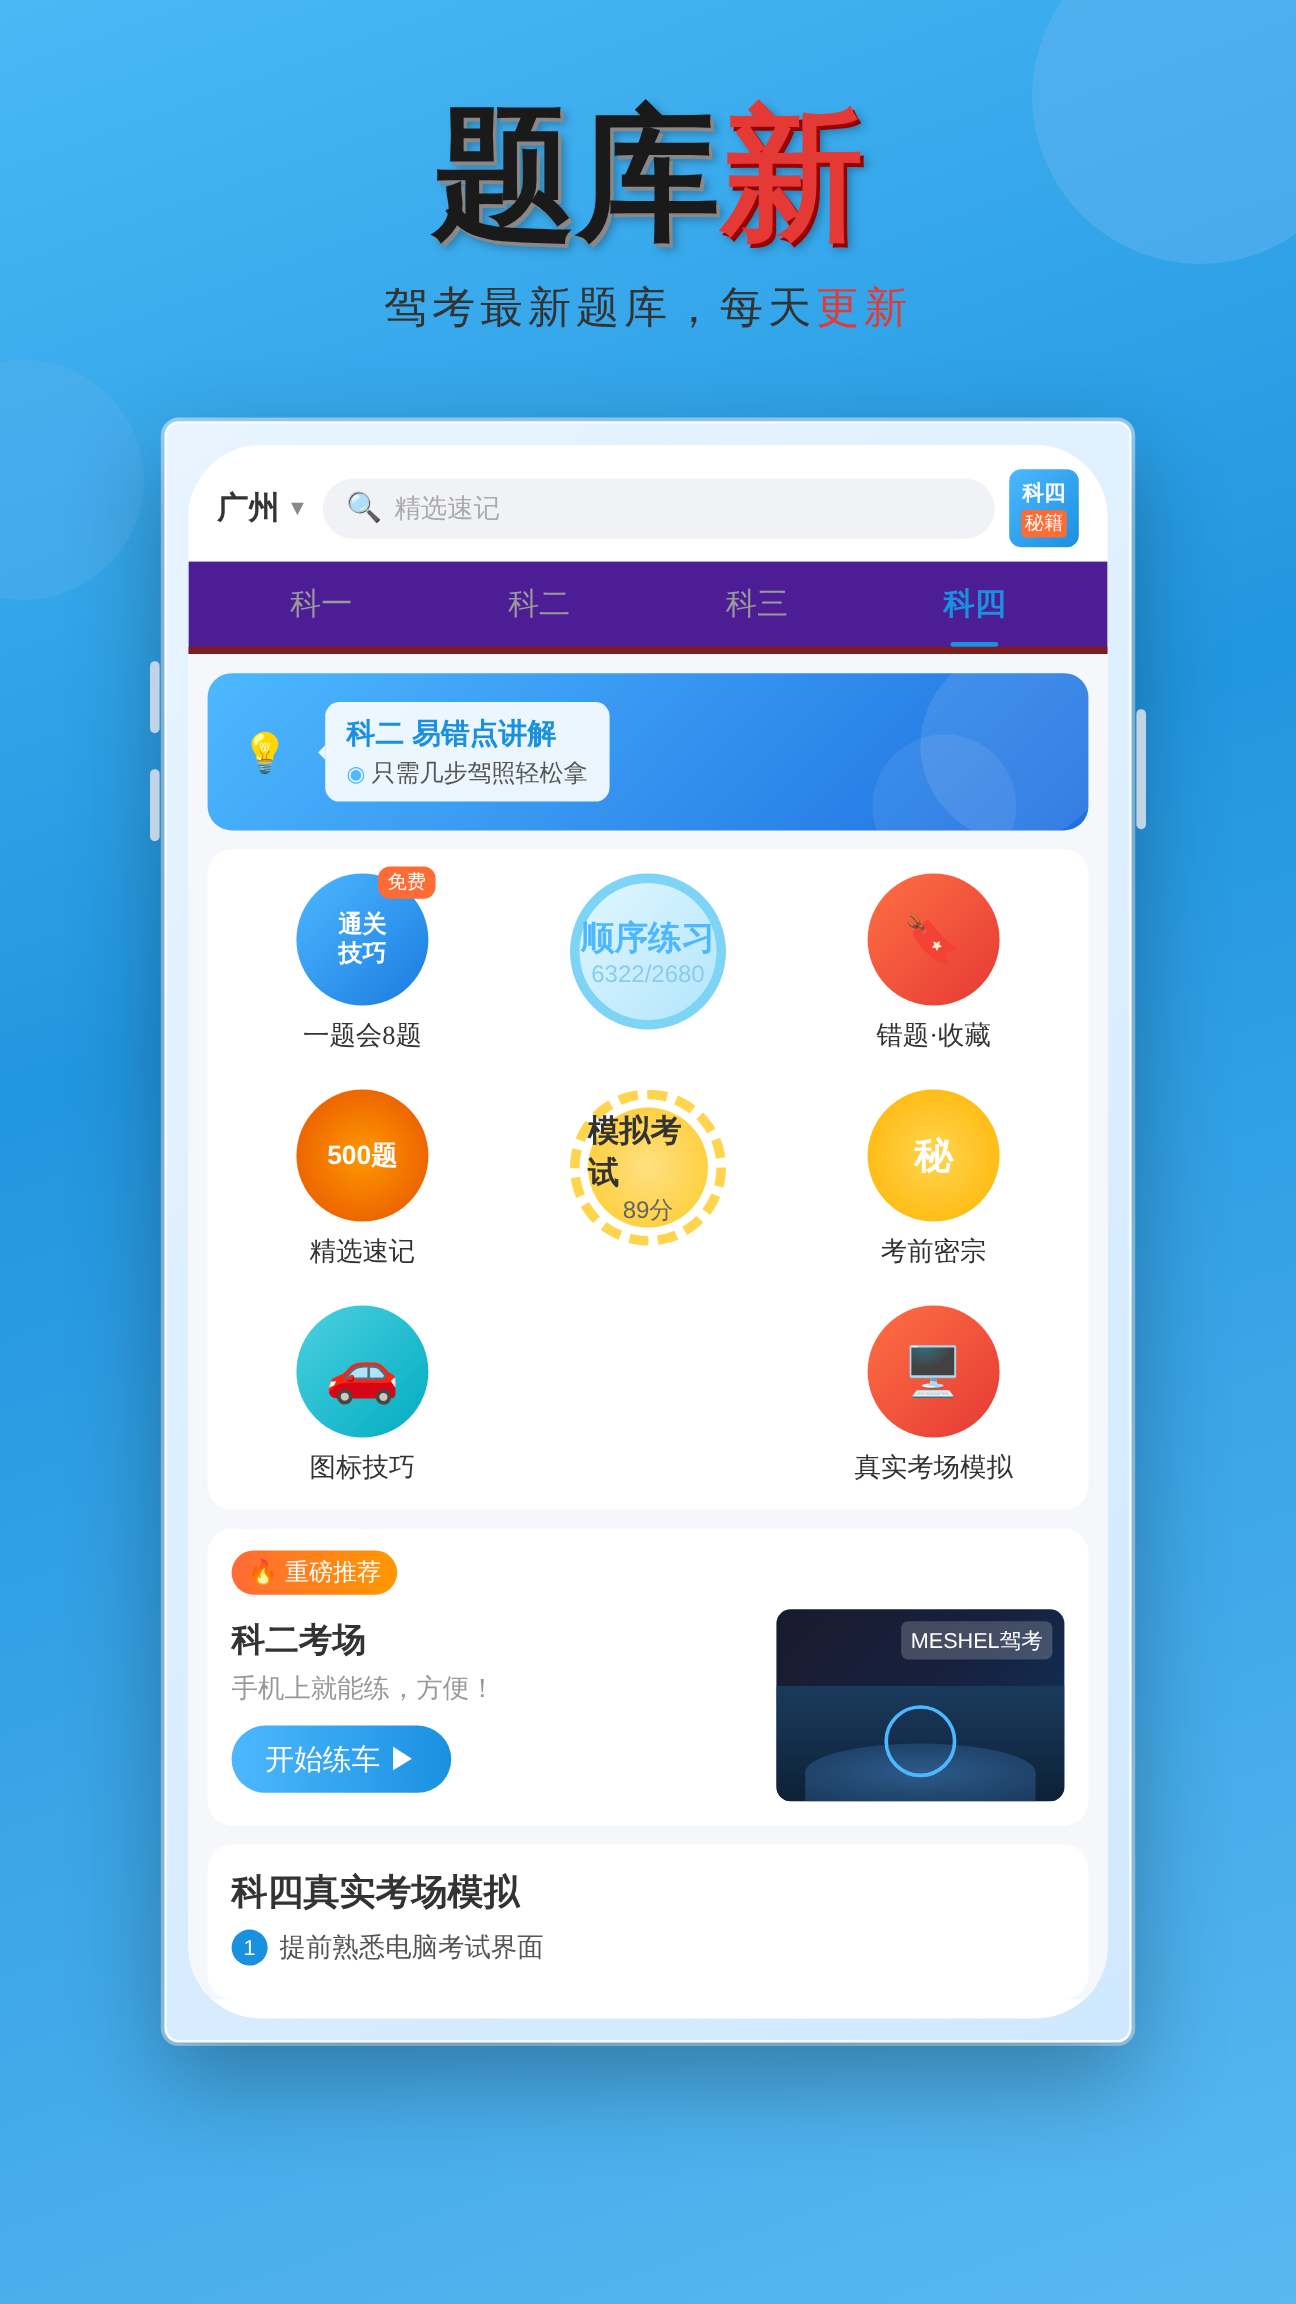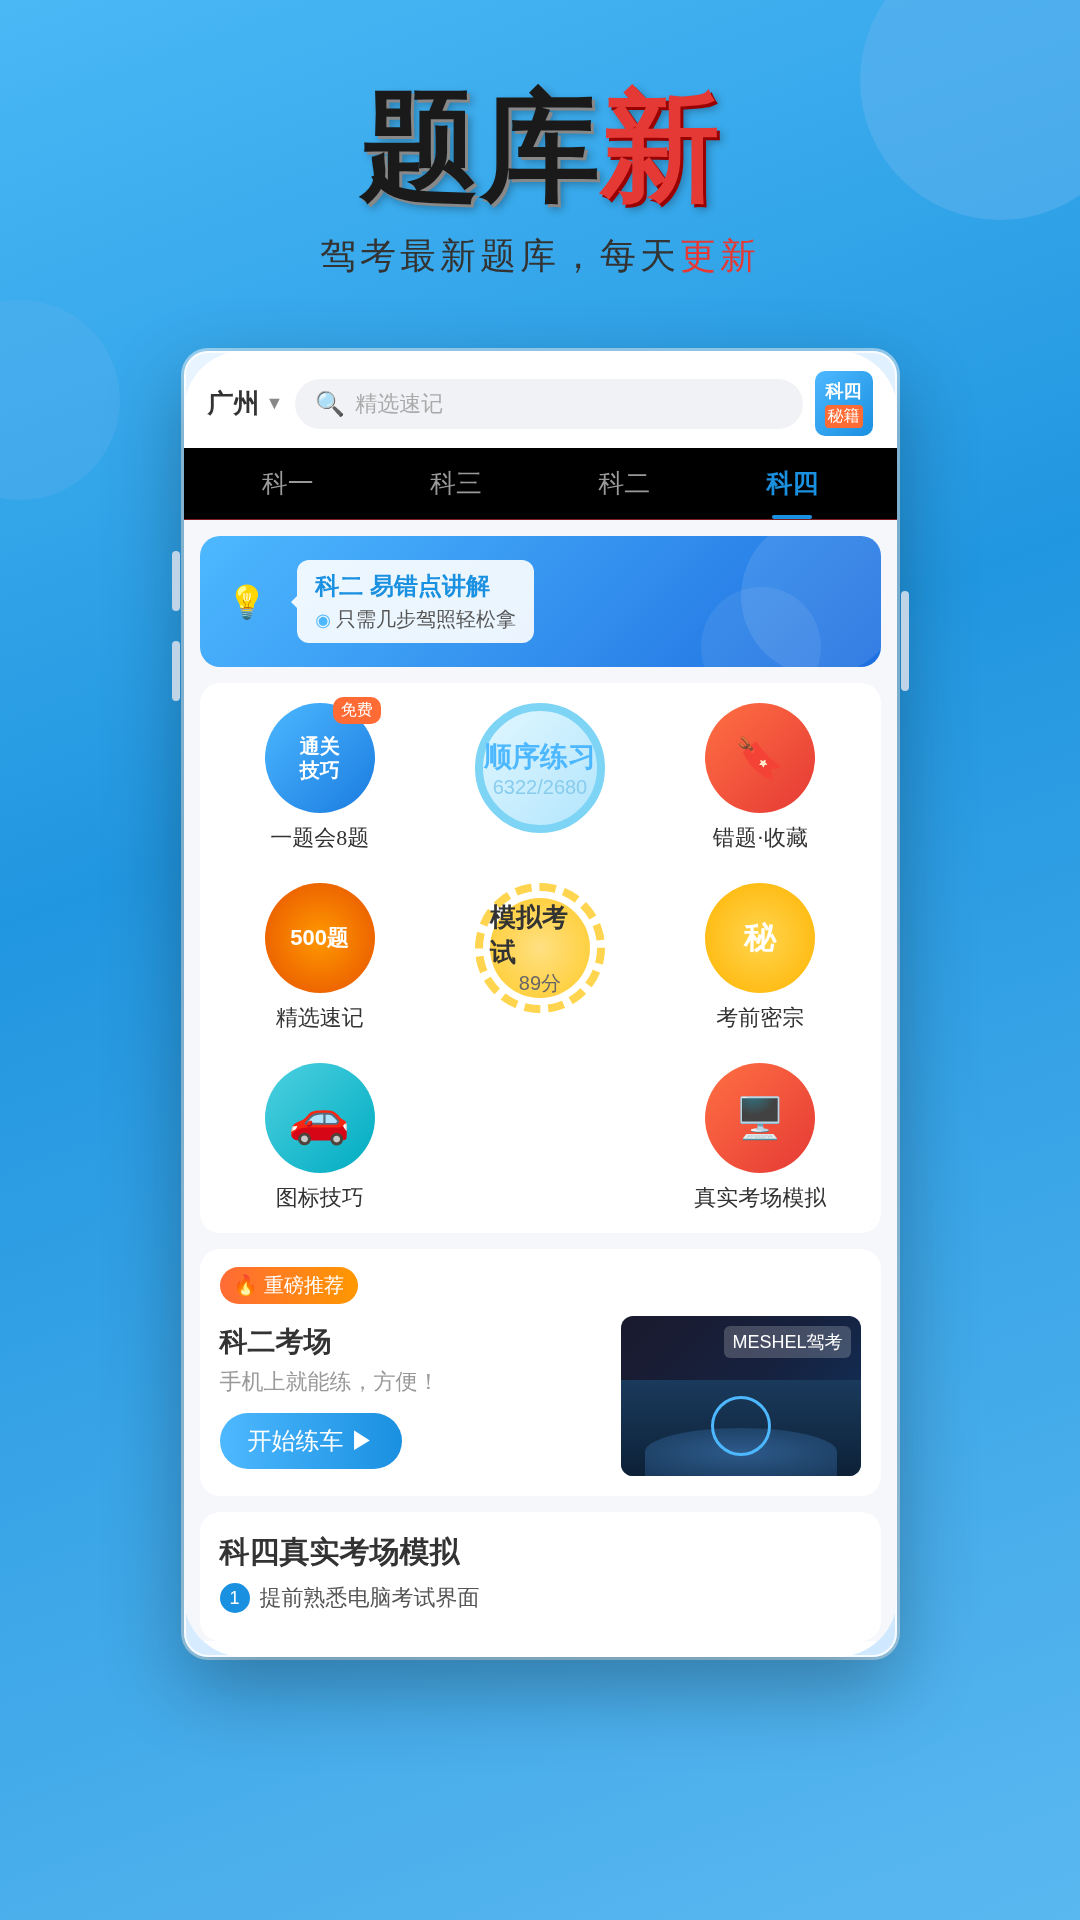--- a/index.html
+++ b/index.html
@@ -66,23 +66,24 @@
 
     
     .phone-wrapper {
       display: flex;
       justify-content: center;
       padding: 30px 40px 0;
       position: relative;
       z-index: 1;
     }
     .phone-mockup {
-      width: 713px;
+      width: 806px;
       background: linear-gradient(145deg, #e8f4ff, #d0e8ff);
-      border-radius: 24px;
+      border-radius: 12px;
+      padding: 20px;
       box-shadow: 0 30px 80px rgba(0,0,0,0.3), 0 0 0 3px rgba(255,255,255,0.5), inset 0 0 0 2px rgba(255,255,255,0.8);
       position: relative;
     }
     .phone-screen {
       background: #fff;
       border-radius: 60px;
       overflow: hidden;
       min-height: 1300px;
     }
 
@@ -176,23 +177,23 @@
       display: block;
       background: #ff6b35;
       border-radius: 4px;
       margin-top: 2px;
       padding: 1px 3px;
     }
 
     
     .nav-tabs {
       display: flex;
-      background: #000000;
+      background: #4c1d95;
       padding: 0 20px;
-      border-bottom: 1px solid #7f1d1d;
+      border-bottom: 6px solid #7f1d1d;
       align-items: center;
     }
     .nav-tab {
       flex: 1;
       text-align: center;
       padding: 18px 0;
       font-size: 26px;
       color: #999;
       position: relative;
     }
@@ -589,24 +590,24 @@
             <div class="badge-text1">科四</div>
             <span class="badge-text2">秘籍</span>
           </div>
         </div>
 
         <div class="nav-tabs">
           <div class="nav-tab">
             <span>科一</span>
           </div>
           <div class="nav-tab">
+            <span>科二</span>
+          </div>
+          <div class="nav-tab">
             <span>科三</span>
-          </div>
-          <div class="nav-tab">
-            <span>科二</span>
           </div>
           <div class="nav-tab active">
             <span>科四</span>
           </div>
         </div>
 
         <div class="banner">
           <div class="banner-decoration"></div>
           <div class="banner-decoration2"></div>
           <span style="font-size:32px;margin-right:10px;position:relative;z-index:1;">💡</span>

